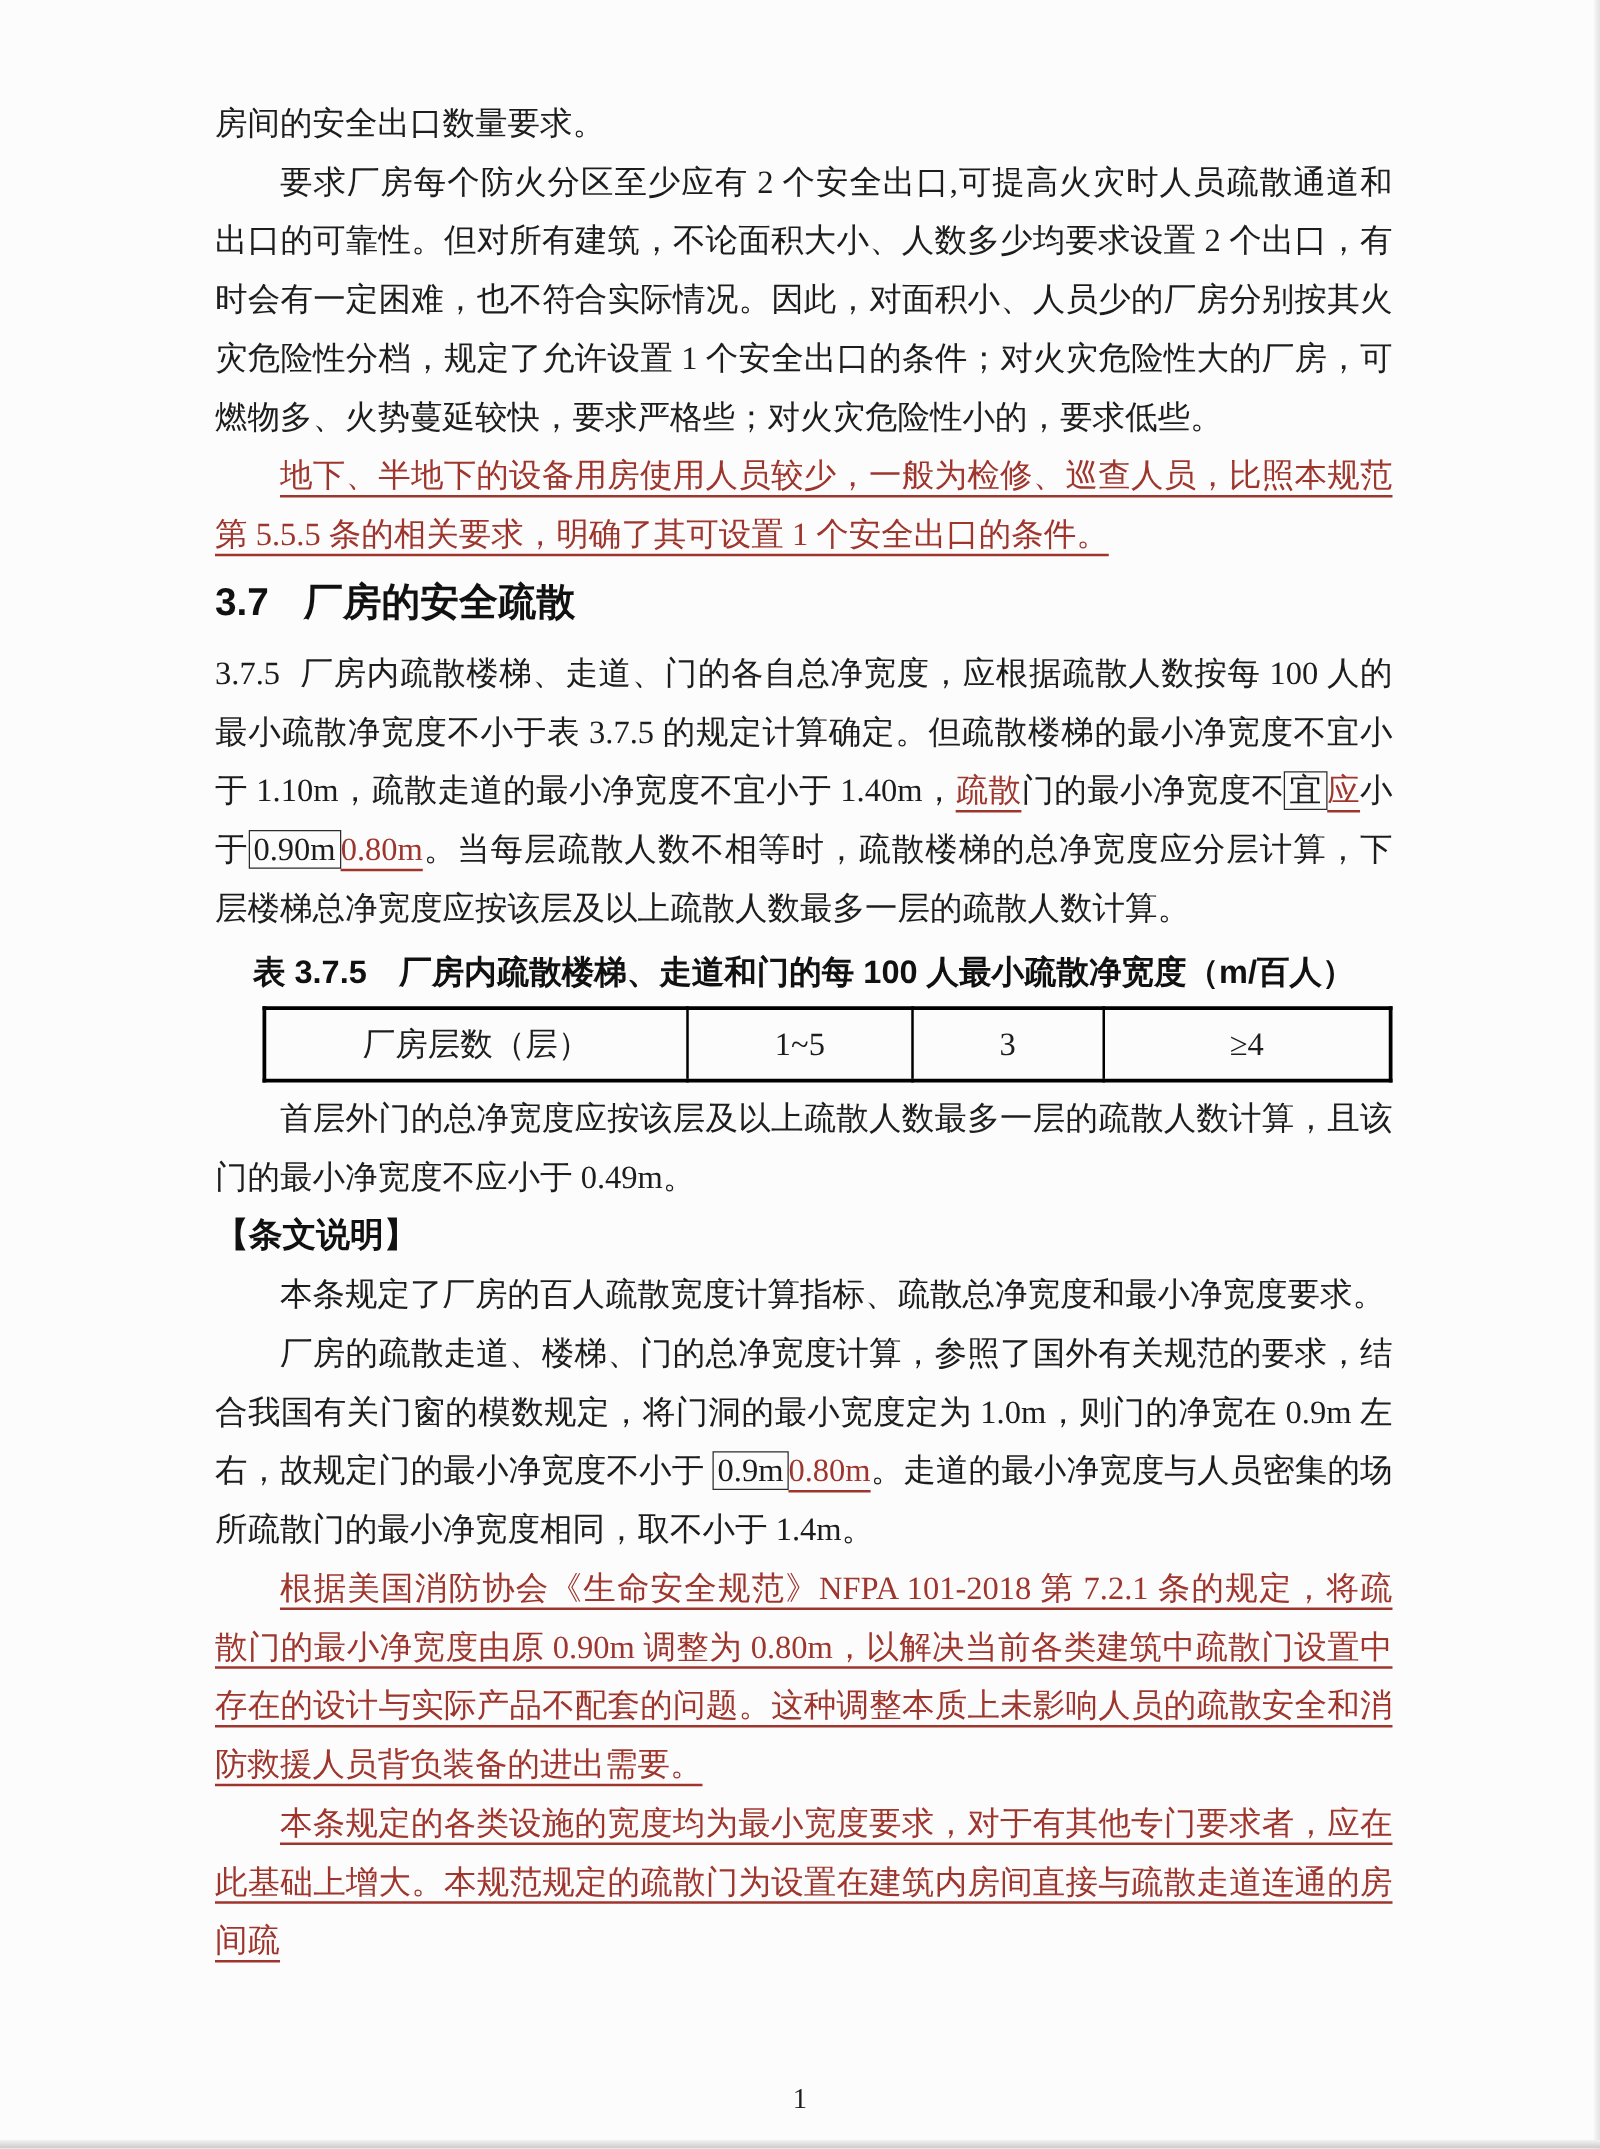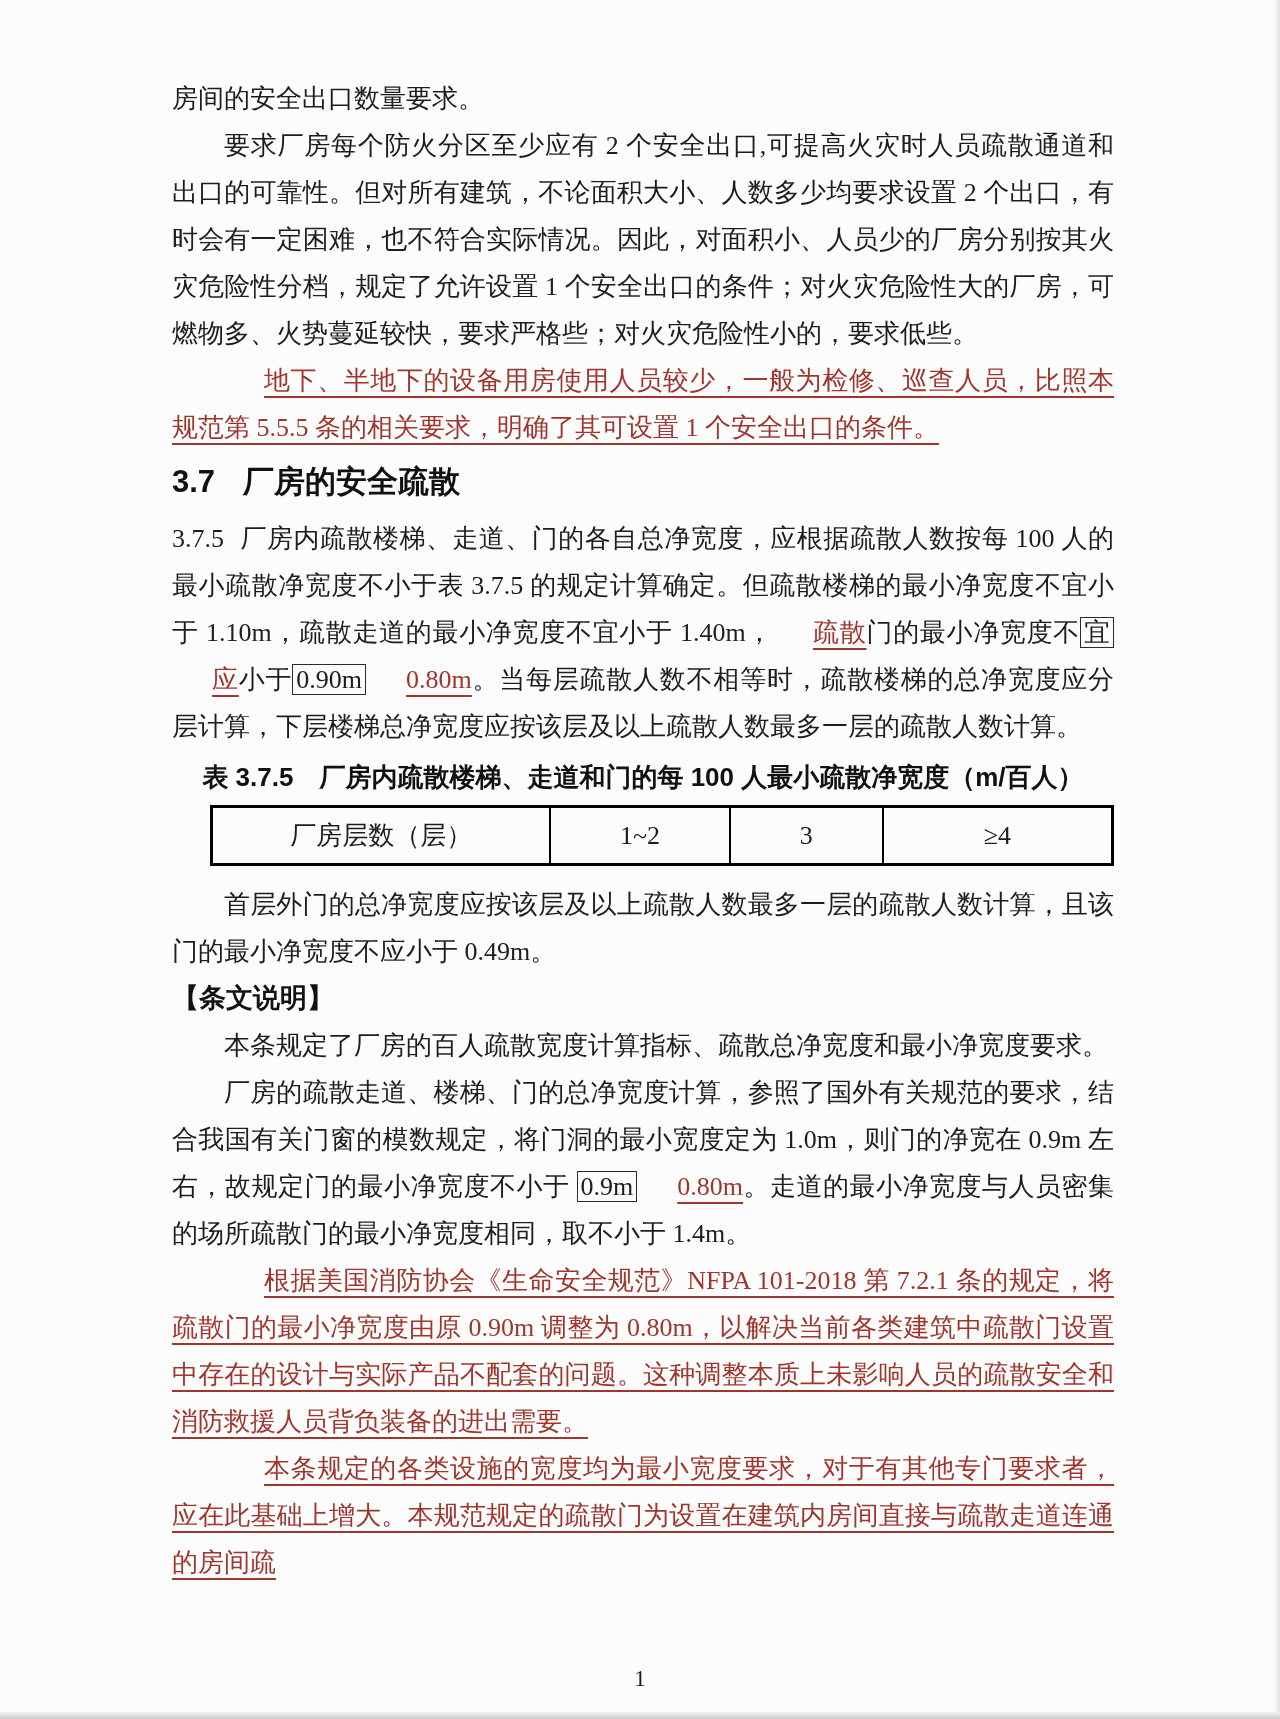--- a/index.html
+++ b/index.html
@@ -18,21 +18,20 @@
     text-align: justify;
   }
   p { margin: 0; }
   .indent { text-indent: 2em; }
   .ins {
     color: #9e362e;
     text-decoration: underline;
     text-decoration-thickness: 2px;
     text-underline-offset: 7px;
     text-decoration-color: #9e362e;
-    margin-left: 40px;
   }
   .del {
     color: #1d1d1d;
     border: 1.5px solid #2b2b2b;
     padding: 0 3px;
   }
   .section-heading {
     font-family: "Liberation Sans", "DejaVu Sans", sans-serif;
     font-weight: bold;
     font-size: 31px;
@@ -53,21 +52,21 @@
     text-indent: 0;
     margin: 4px 0 4px 0;
     color: #111111;
   }
   table.spec-table {
     border-collapse: collapse;
     table-layout: fixed;
     margin-left: 38px;
     width: calc(100% - 38px);
     border: 3px solid #000000;
-    margin-bottom: 15px;
+    margin-bottom: 5px;
   }
   table.spec-table td {
     border: 2px solid #000000;
     text-align: center;
     vertical-align: middle;
     height: 55px;
     padding: 0 4px;
     font-size: 26px;
     line-height: 30px;
   }
@@ -132,21 +131,21 @@
   <table class="spec-table">
     <colgroup>
       <col style="width:37.6%">
       <col style="width:19.9%">
       <col style="width:17.0%">
       <col style="width:25.5%">
     </colgroup>
     <tbody>
       <tr>
         <td>厂房层数（层）</td>
-        <td>1~2</td>
+        <td>1~5</td>
         <td>3</td>
         <td>≥4</td>
       </tr>
     </tbody>
   </table>
 
   <p class="body indent">
     <span>首层外门的总净宽度应按该层及以上疏散人数最多一层的疏散人数计算，且该门的最小净宽度不应小于 0.49m。</span>
   </p>
 

